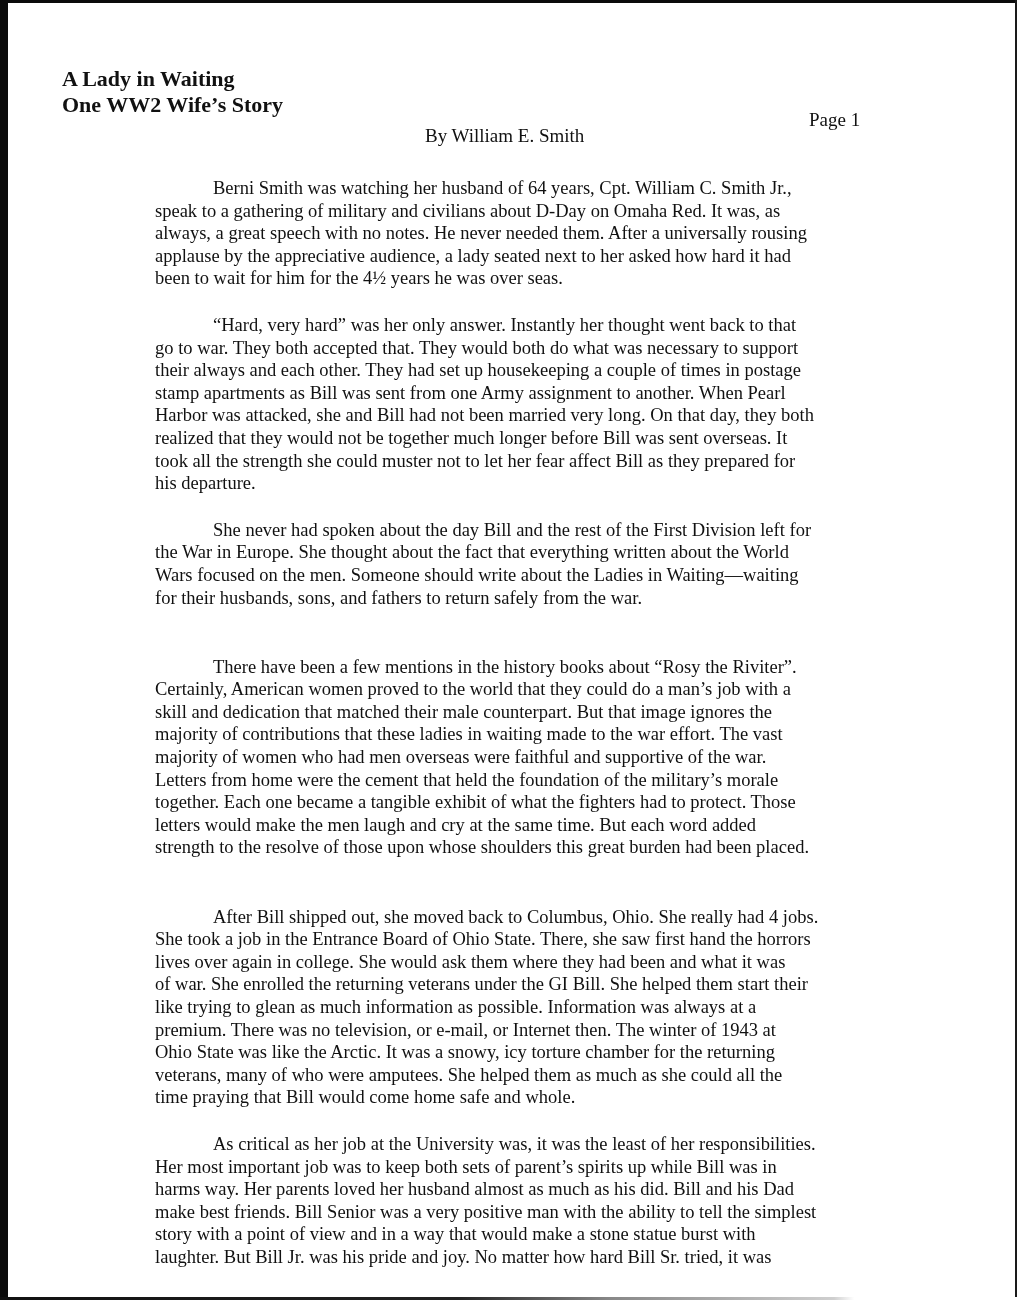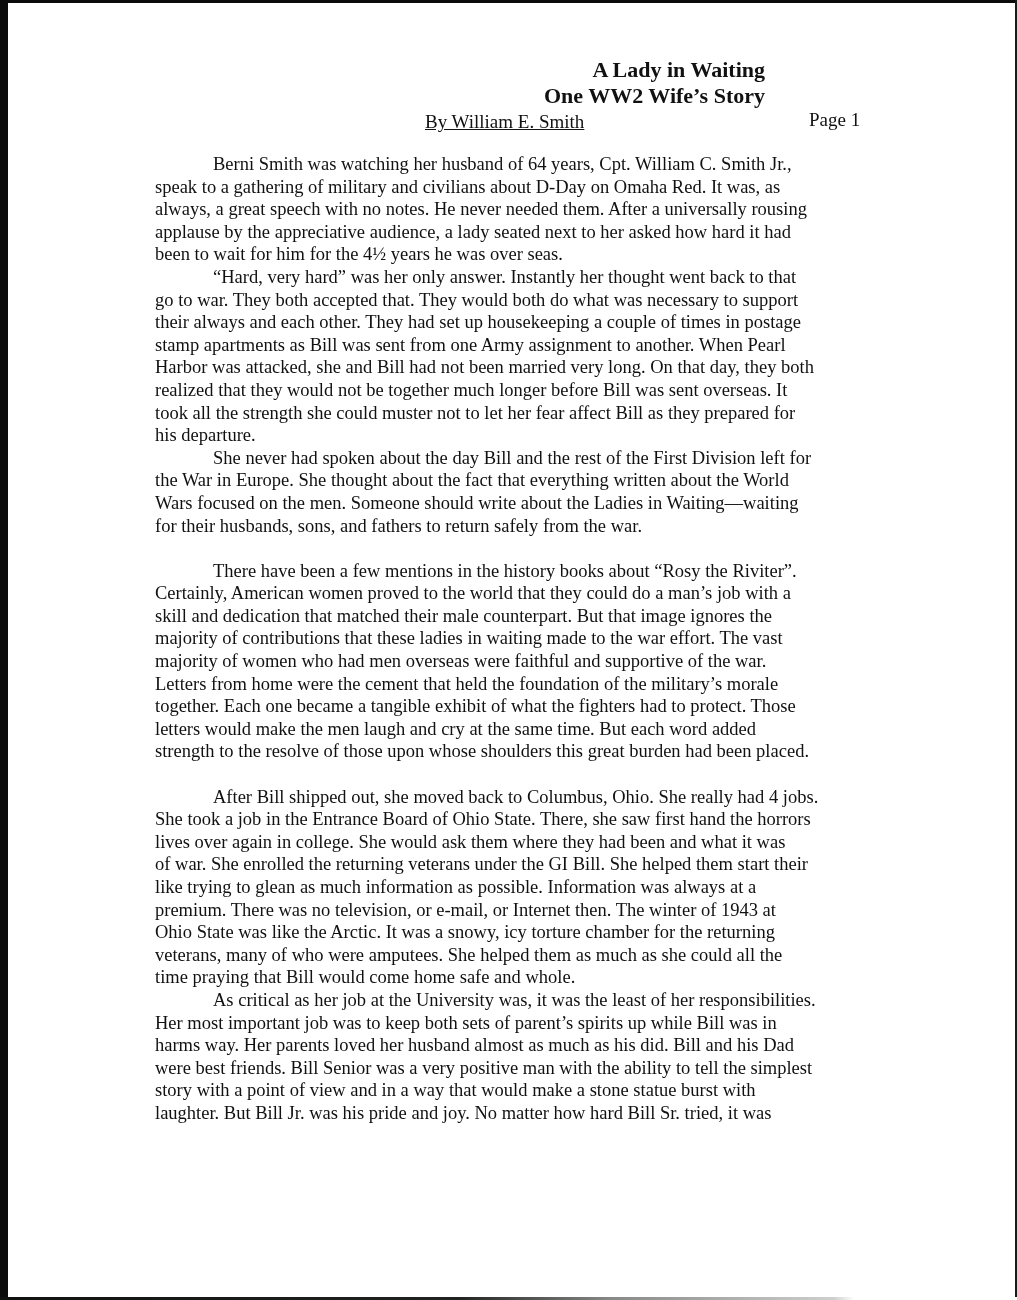--- a/index.html
+++ b/index.html
@@ -39,39 +39,38 @@
       text-align: center;
       width: 712px;
       height: 78px;
     }
     .title {
       position: absolute;
       left: 0; width: 712px;
       font-weight: bold;
       font-size: 22px;
       line-height: 26px;
-      text-align: right;
-      margin: 0;
+      text-align: left;
+      margin: 9px;
     }
     .title.line1 { top: 0px; left: -102px; }
     .title.line2 { top: 26px; left: -102px; }
     .byline {
       position: absolute;
       top: 52px;
       left: 0;
       width: 712px;
       font-size: 19px;
       line-height: 22px;
     }
     .byline .author {
       position: absolute;
       left: 270px;
-      top: 2px;
+      top: 16px;
       white-space: nowrap;
-      text-decoration: underline;
     }
     .byline .page-number {
       position: absolute;
       left: 638px;
       top: 0;
       white-space: nowrap;
       margin-left: 16px;
     }
     .body-text {
       position: absolute;
@@ -83,21 +82,21 @@
     }
     .para {
       margin: 0;
       text-indent: 58px;
       white-space: normal;
     }
     .para .ln {
       display: block;
       white-space: nowrap;
     }
-    .para .ln.first { padding-left: 58px; }
+    .para .ln.first { padding-left: 58px; margin-top: 24px; }
     .para { text-indent: 0; }
     .gap { height: 22.6px; }
   </style>
 </head>
 <body>
 
 <div class="scan-border-top"></div>
 <div class="scan-border-left"></div>
 <div class="scan-border-right"></div>
 <div class="scan-border-bottom"></div>
@@ -163,18 +162,18 @@
       <span class="ln">premium.  There was no television, or e-mail, or Internet then.  The winter of 1943 at</span>
       <span class="ln">Ohio State was like the Arctic.  It was a snowy, icy torture chamber for the returning</span>
       <span class="ln">veterans, many of who were amputees.  She helped them as much as she could all the</span>
       <span class="ln">time praying that Bill would come home safe and whole.</span>
     </p>
 
     <p class="para">
       <span class="ln first">As critical as her job at the University was, it was the least of her responsibilities.</span>
       <span class="ln">Her most important job was to keep both sets of parent’s spirits up while Bill was in</span>
       <span class="ln">harms way.  Her parents loved her husband almost as much as his did.  Bill and his Dad</span>
-      <span class="ln">were best friends.  Bill Senior was a very positive man with the ability to tell the simplest</span>
+      <span class="ln">make best friends.  Bill Senior was a very positive man with the ability to tell the simplest</span>
       <span class="ln">story with a point of view and in a way that would make a stone statue burst with</span>
       <span class="ln">laughter.  But Bill Jr. was his pride and joy.  No matter how hard Bill Sr. tried, it was</span>
     </p>
   </div>
 </div>
 
 </body></html>

